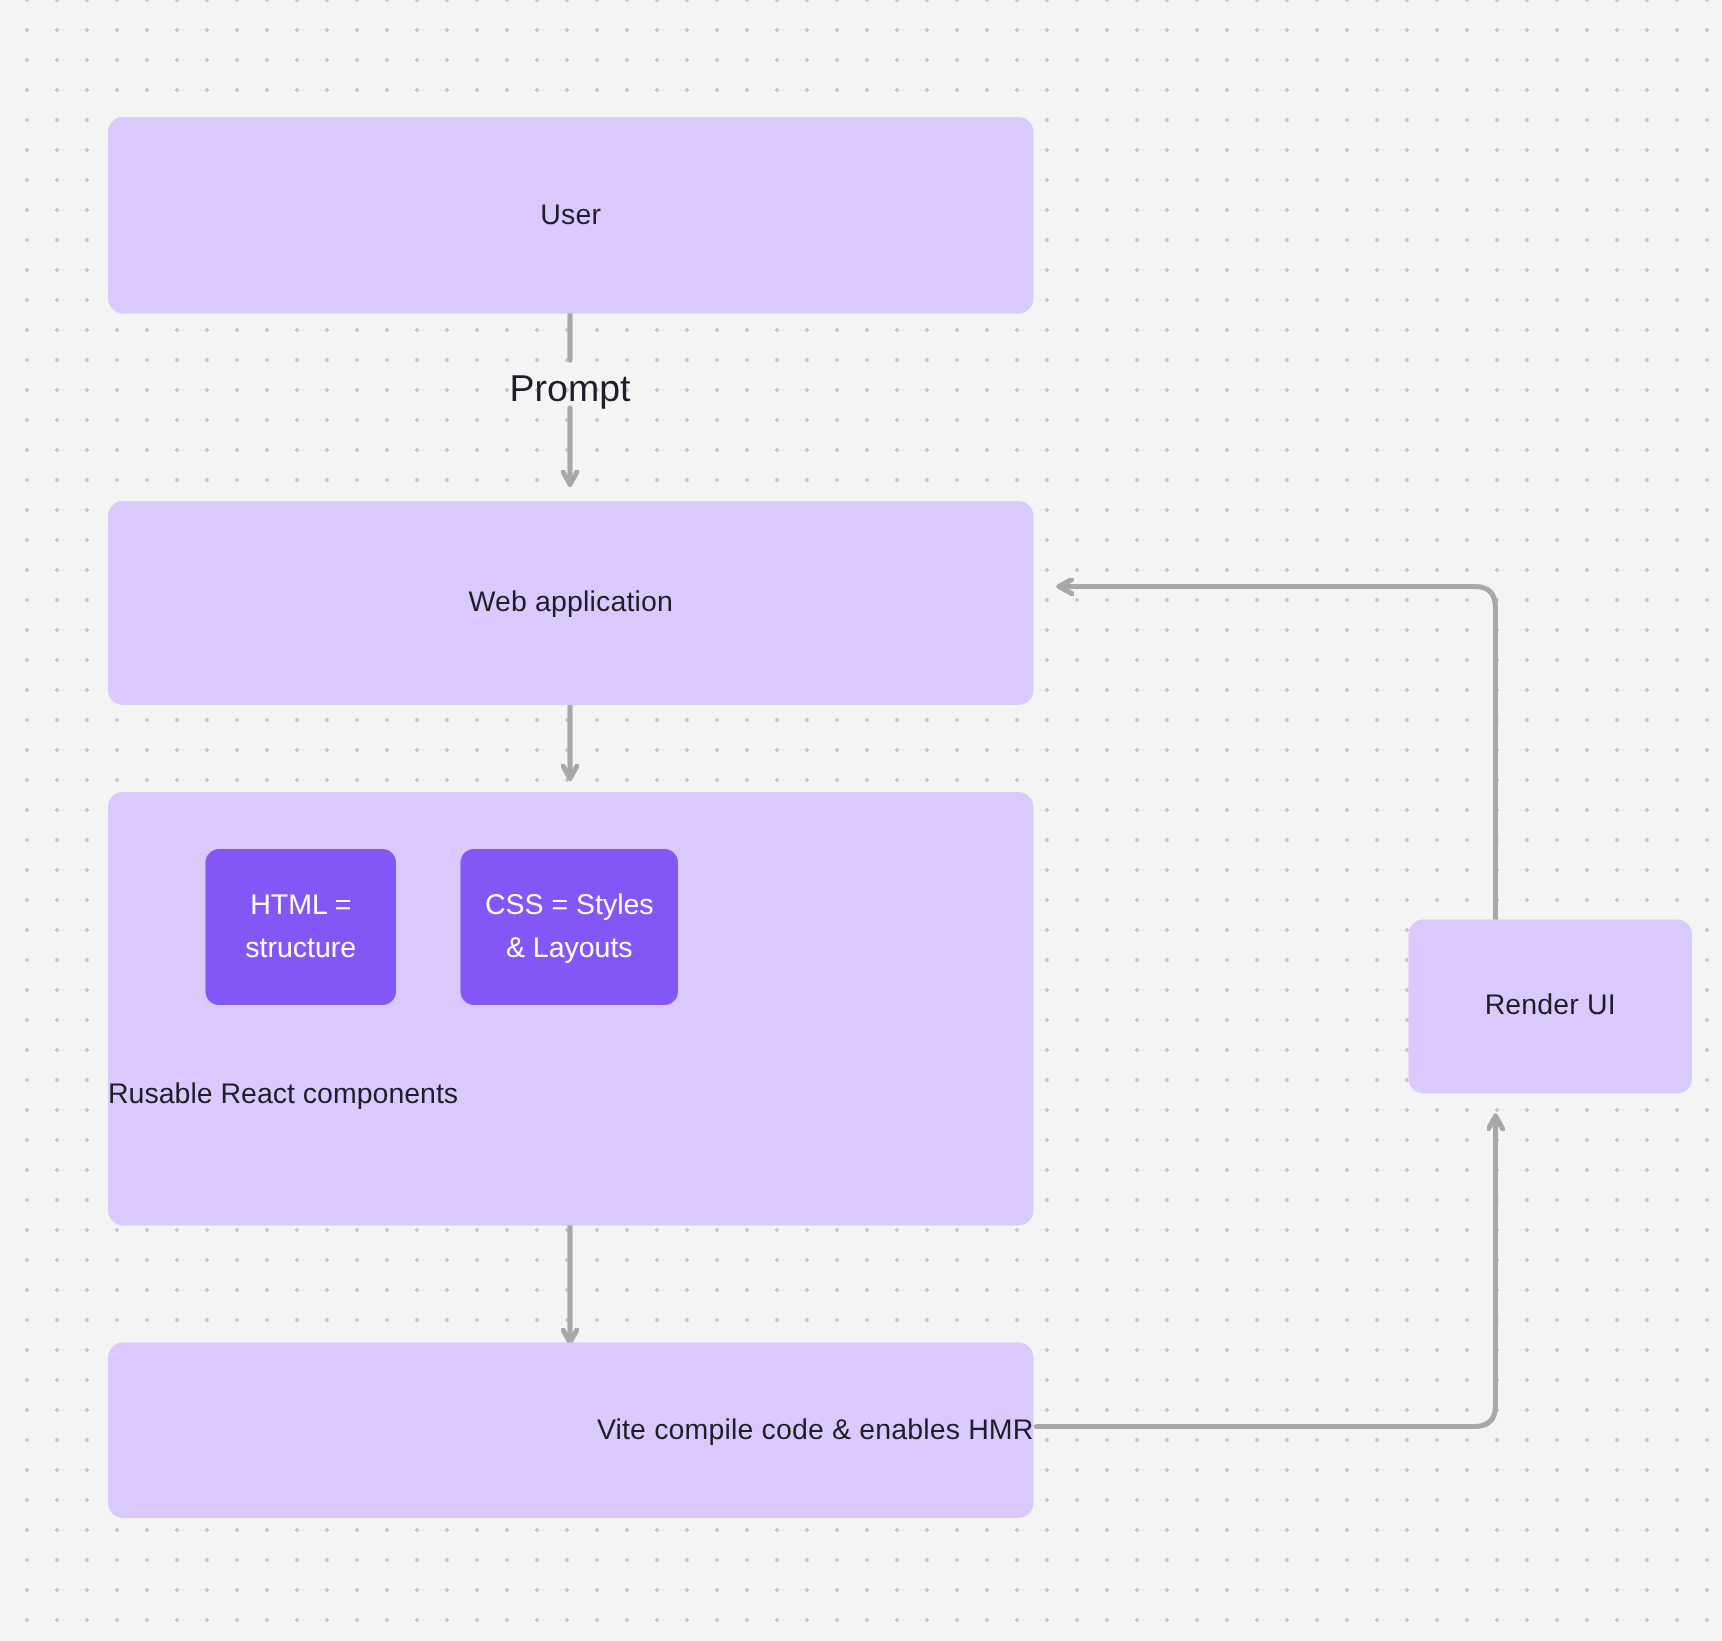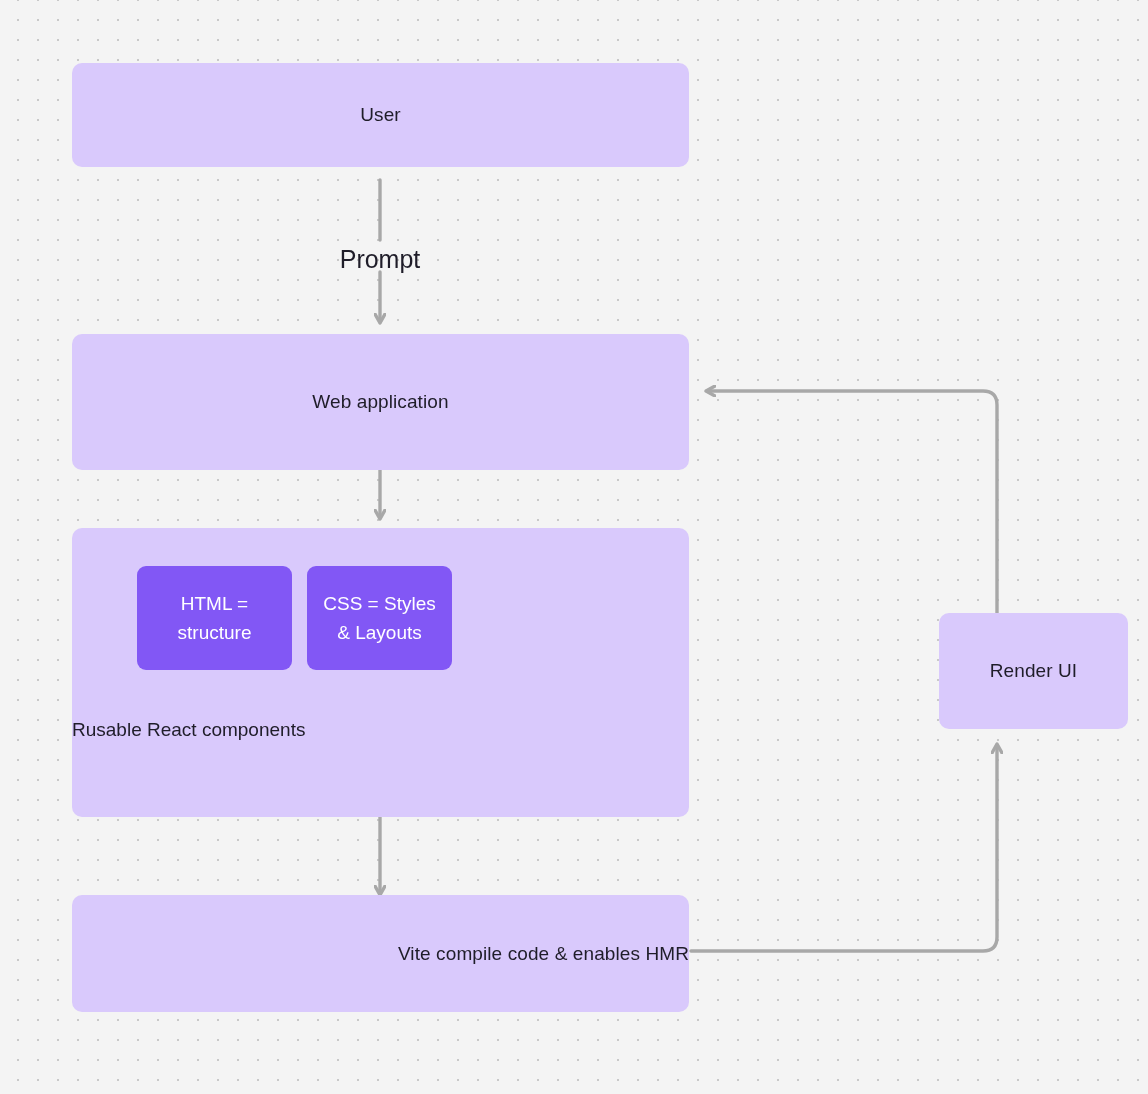--- a/index.html
+++ b/index.html
@@ -98,33 +98,33 @@
 
     <g>
       <path d="M691,951 L983,951 Q997,951 997,937 L997,745" fill="none" stroke="#a8a8a8" stroke-width="3.4" stroke-linecap="round" stroke-linejoin="round" marker-end="url(#arrowhead)"></path>
     </g>
 
     <g>
       <path d="M997,613 L997,405 Q997,391 983,391 L707,391" fill="none" stroke="#a8a8a8" stroke-width="3.4" stroke-linecap="round" stroke-linejoin="round" marker-end="url(#arrowhead)"></path>
     </g>
   </svg>
 
-  <div class="node node-lavender" style="left:72px; top:63px; width:617px; height:104px;">
+  <div class="node node-lavender" style="left:72px; top:78px; width:617px; height:131px;">
     <span>User</span>
   </div>
 
   <div class="edge-label" style="left:300px; top:245px; width:160px;">Prompt</div>
 
   <div class="node node-lavender" style="left:72px; top:334px; width:617px; height:136px;">
     <span>Web application</span>
   </div>
 
   <div class="group-box" style="left:72px; top:528px; width:617px; height:289px;">
 
-    <div class="node node-violet" style="left:65px; top:38px; width:155px; height:104px;">
+    <div class="node node-violet" style="left:65px; top:38px; width:127px; height:104px;">
       <span class="vnode-text">HTML =
 structure</span>
     </div>
 
     <div class="node node-violet" style="left:235px; top:38px; width:145px; height:104px;">
       <span class="vnode-text">CSS = Styles
 &amp; Layouts</span>
     </div>
 
 

